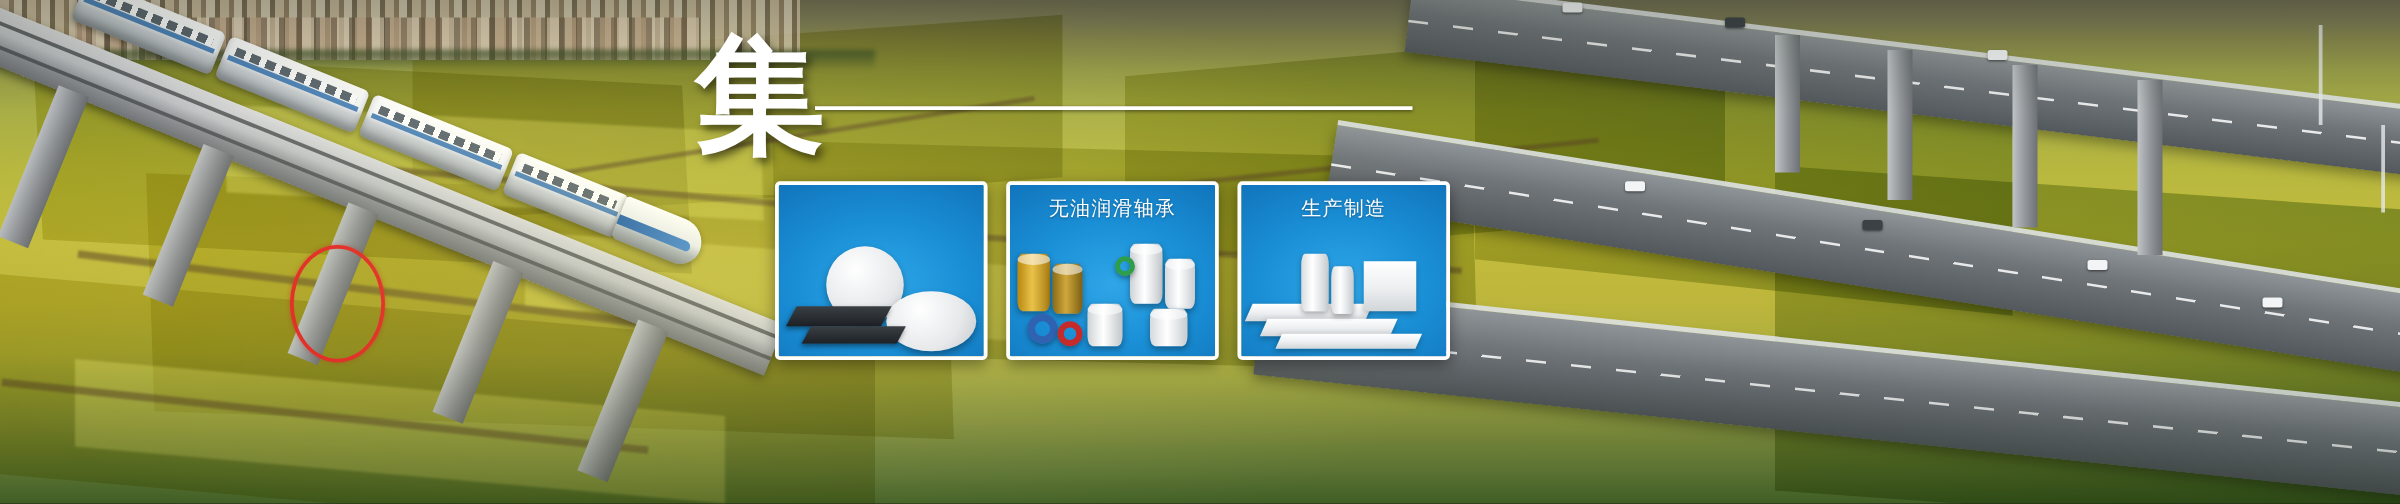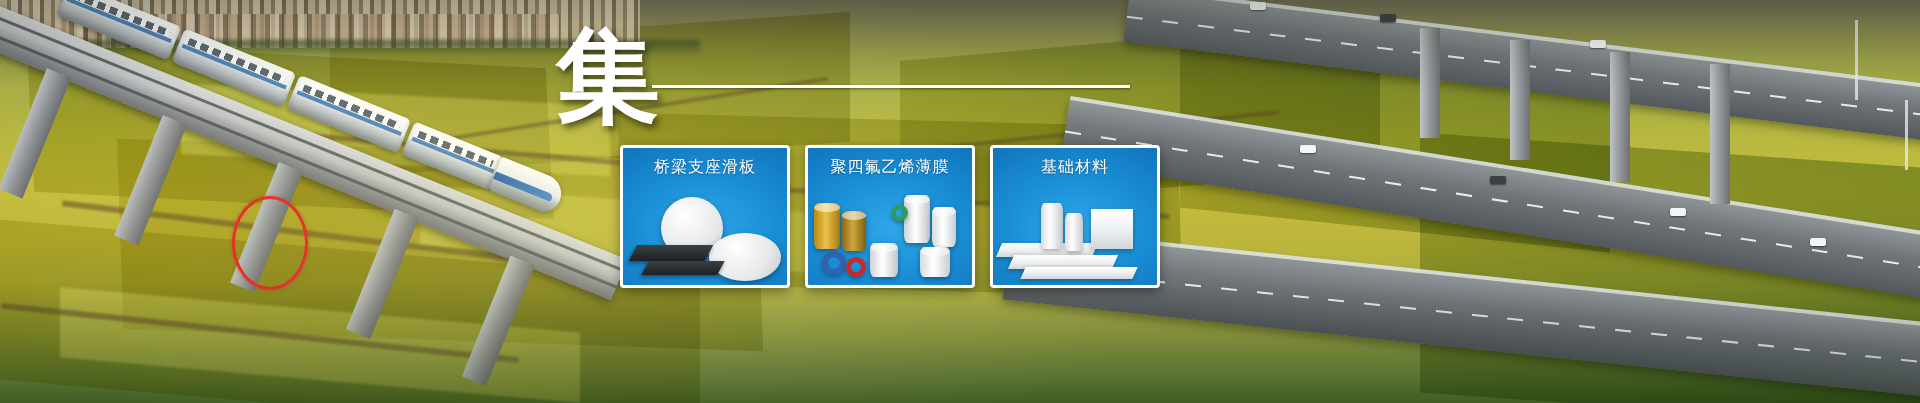--- a/index.html
+++ b/index.html
@@ -429,47 +429,46 @@
   </div>
 
   <div class="headline">
     <div class="big-char">集</div>
     <div class="rule"></div>
   </div>
 
   <div class="cards">
 
     <div class="card">
-      <div class="card-title">桥梁支座滑板</div>
       <div class="card-art">
         <div class="disc" style="left:38px; top:12px; width:62px; height:62px"></div>
         <div class="disc" style="left:86px; top:48px; width:72px; height:48px"></div>
         <div class="plate" style="left:10px; top:60px; width:76px; height:16px"></div>
         <div class="plate" style="left:22px; top:76px; width:76px; height:14px"></div>
       </div>
     </div>
 
     <div class="card">
-      <div class="card-title">聚四氟乙烯薄膜</div>
+      <div class="card-title">无油润滑轴承</div>
       <div class="card-art">
         <div class="roll" style="left:6px;  top:18px; width:26px; height:46px; background:linear-gradient(90deg,#b8870f,#e9c24a 45%,#a97c12)"></div>
         <div class="roll" style="left:34px; top:26px; width:24px; height:40px; background:linear-gradient(90deg,#8a6a16,#cfa73c 45%,#7d5f12)"></div>
         <div class="roll" style="left:96px; top:10px; width:26px; height:48px; background:linear-gradient(90deg,#cfd3d6,#ffffff 45%,#c2c6c9)"></div>
         <div class="roll" style="left:124px;top:22px; width:24px; height:40px; background:linear-gradient(90deg,#d6dadd,#ffffff 45%,#c8ccd0)"></div>
         <div class="roll" style="left:62px; top:58px; width:28px; height:34px; background:linear-gradient(90deg,#cfd3d6,#ffffff 45%,#c2c6c9)"></div>
         <div class="roll" style="left:112px;top:62px; width:30px; height:30px; background:linear-gradient(90deg,#d6dadd,#ffffff 45%,#c8ccd0)"></div>
         <div class="ring" style="left:14px; top:66px; width:24px; height:24px; border:6px solid #2f62b0; background:transparent"></div>
         <div class="ring" style="left:38px; top:72px; width:20px; height:20px; border:5px solid #c62b2b; background:transparent"></div>
         <div class="ring" style="left:84px; top:20px; width:16px; height:16px; border:4px solid #2f9e4a; background:transparent"></div>
       </div>
     </div>
 
 
     <div class="card">
-      <div class="card-title">基础材料</div>
+      <div class="card-title">生产制造</div>
       <div class="card-art">
         <div class="block" style="left:6px;  top:58px; width:96px; height:14px; transform:skewX(-24deg)"></div>
         <div class="block" style="left:18px; top:70px; width:104px;height:14px; transform:skewX(-24deg)"></div>
         <div class="block" style="left:30px; top:82px; width:112px;height:12px; transform:skewX(-24deg)"></div>
         <div class="rod" style="left:48px; top:18px; width:22px; height:46px"></div>
         <div class="rod" style="left:72px; top:28px; width:18px; height:38px"></div>
         <div class="block" style="left:98px; top:24px; width:42px; height:40px"></div>
       </div>
     </div>
 

